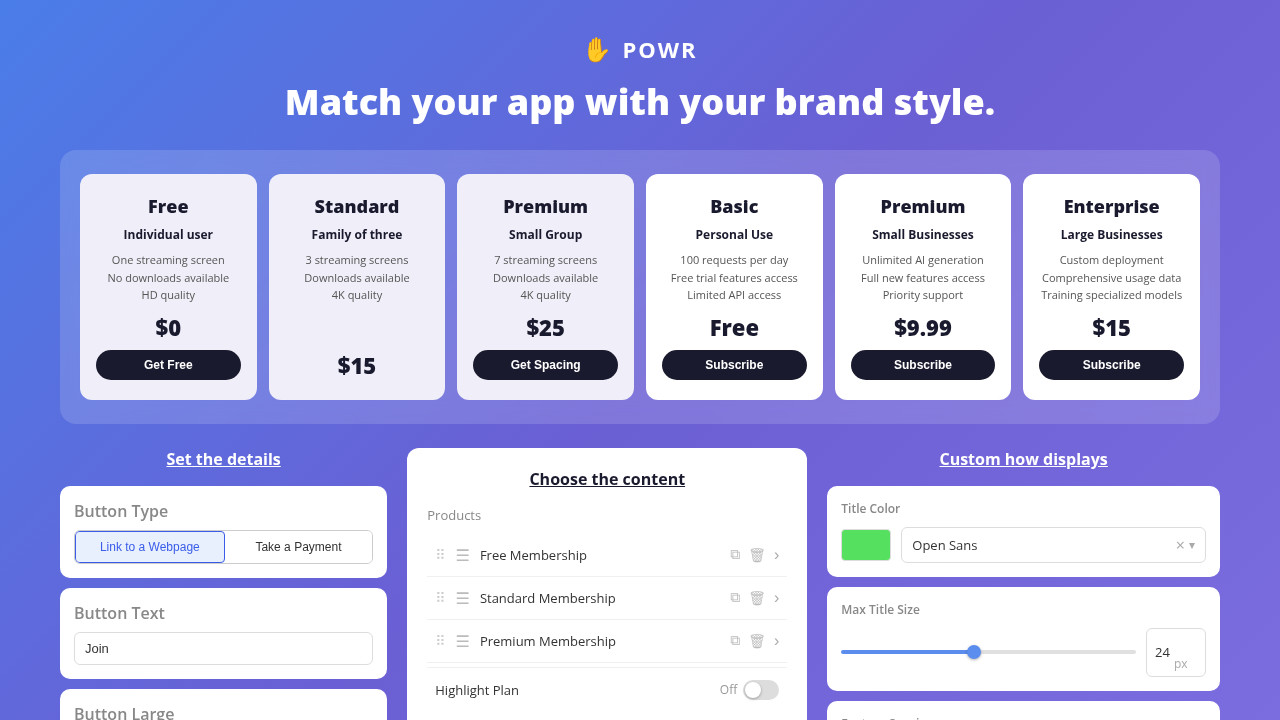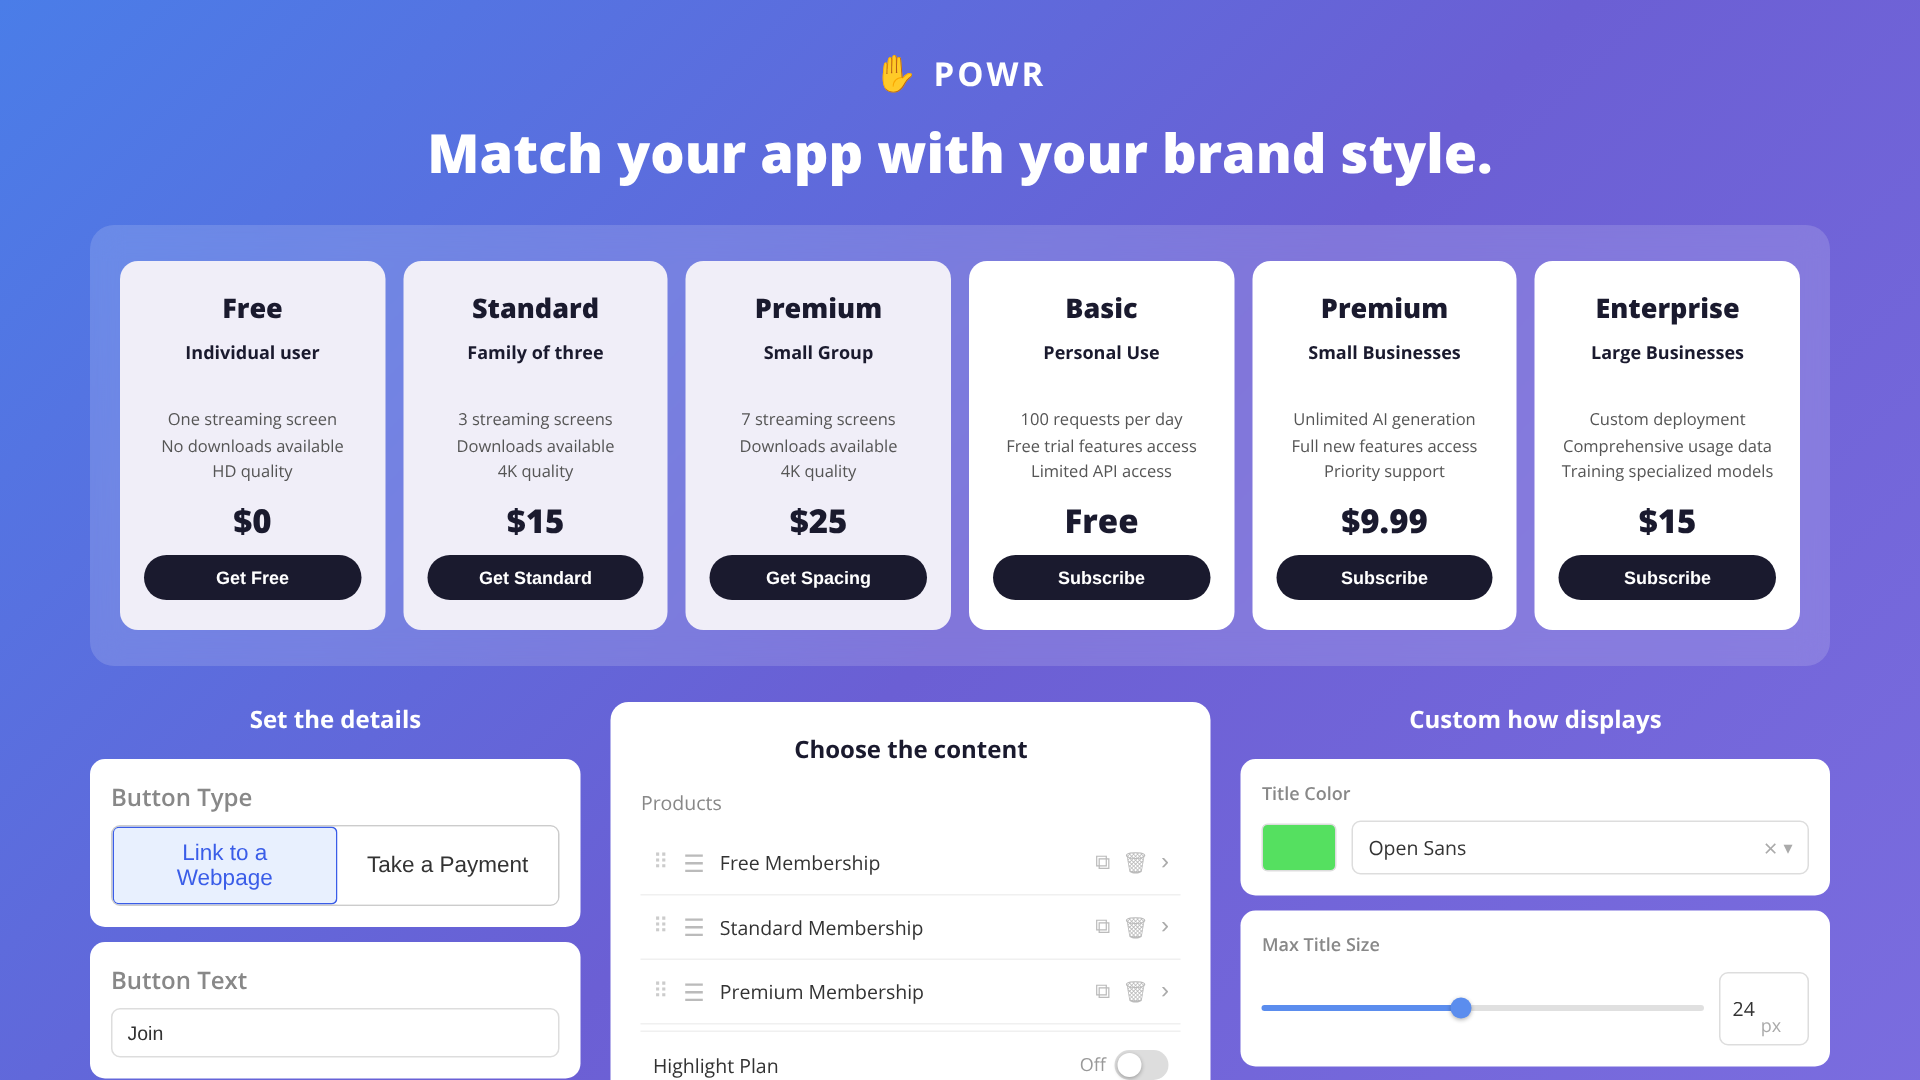--- a/index.html
+++ b/index.html
@@ -71,21 +71,20 @@
       font-weight: 700;
       color: #1a1a2e;
       text-align: center;
     }
     .card-features {
       font-size: 11px;
       color: #555;
       text-align: center;
       line-height: 1.6;
       flex: 1;
-      margin-top: 20px;
     }
     .card-price {
       font-size: 22px;
       font-weight: 800;
       color: #1a1a2e;
     }
     .card-btn {
       width: 100%;
       padding: 8px 0;
       border-radius: 20px;
@@ -110,20 +109,21 @@
       border-radius: 12px;
       padding: 20px;
     }
 
     .panel-title {
       font-size: 16px;
       font-weight: 700;
       color: #1a1a2e;
       margin-bottom: 16px;
       text-align: center;
+      text-decoration: underline;
     }
 
     
     .left-panel {
       flex: 1;
       background: transparent;
       padding: 0;
     }
     .left-panel .panel-title {
       color: white;
@@ -143,21 +143,21 @@
     .button-type-row {
       display: flex;
       gap: 0;
       border: 1.5px solid #ccc;
       border-radius: 6px;
       overflow: hidden;
     }
     .btn-type-option {
       flex: 1;
       padding: 8px 12px;
-      font-size: 15px;
+      font-size: 12px;
       border: none;
       background: white;
       cursor: pointer;
       font-weight: 500;
       color: #333;
     }
     .btn-type-option.active {
       background: #e8f0fe;
       color: #3a5de8;
       border: 1.5px solid #3a5de8;
@@ -379,21 +379,20 @@
       <div class="card-subtitle">Individual user</div>
       <div class="card-features">One streaming screen<br>No downloads available<br>HD quality</div>
       <div class="card-price">$0</div>
       <button class="card-btn">Get Free</button>
     </div>
     <div class="card purple-tint">
       <div class="card-title">Standard</div>
       <div class="card-subtitle">Family of three</div>
       <div class="card-features">3 streaming screens<br>Downloads available<br>4K quality</div>
       <div class="card-price">$15</div>
-      <button class="card-btn">Get Standard</button>
     </div>
     <div class="card purple-tint">
       <div class="card-title">Premium</div>
       <div class="card-subtitle">Small Group</div>
       <div class="card-features">7 streaming screens<br>Downloads available<br>4K quality</div>
       <div class="card-price">$25</div>
       <button class="card-btn">Get Spacing</button>
     </div>
     <div class="card">
       <div class="card-title">Basic</div>

